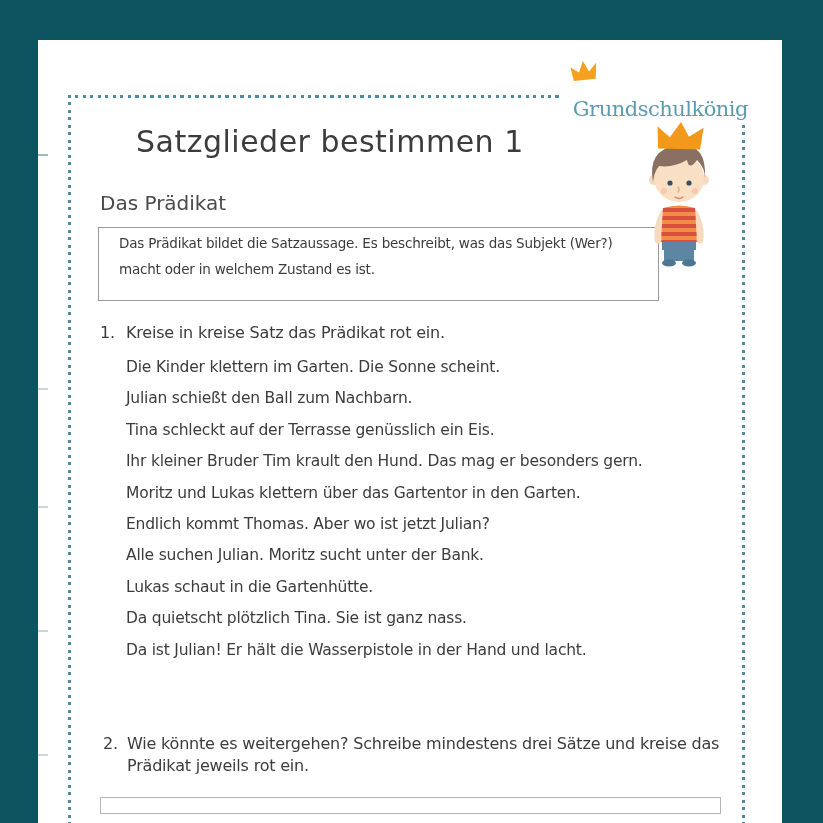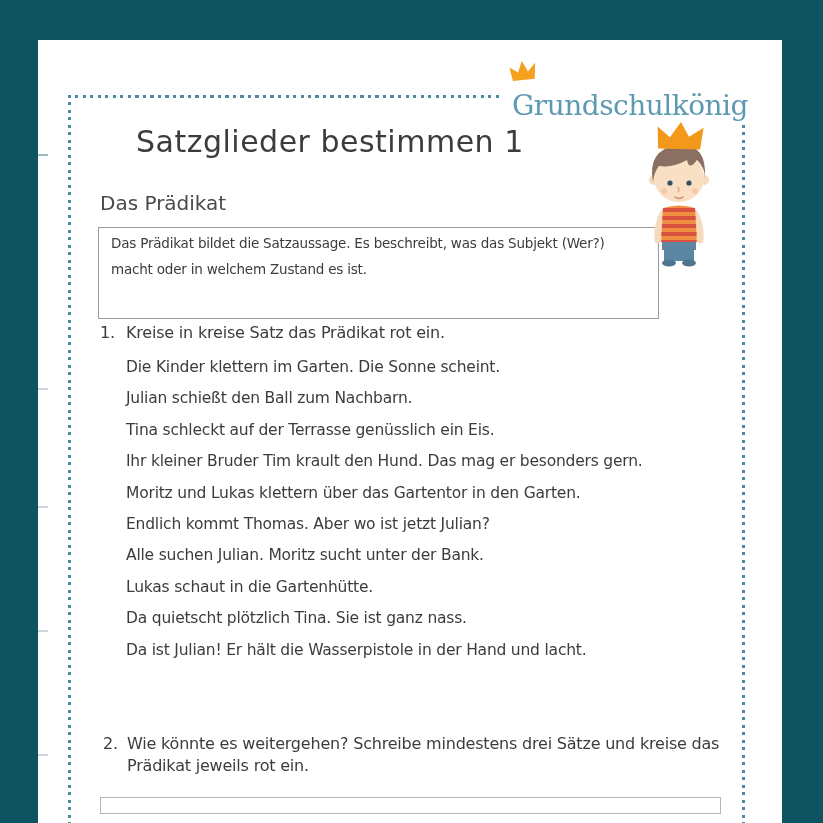--- a/index.html
+++ b/index.html
@@ -29,36 +29,36 @@
   .fold{position:absolute;left:0;width:10px;height:2px;background:#9dbac3;}
   .fold.faint{background:#c9d8dc;}
   
   .brand{
     position:absolute;top:28px;right:34px;height:52px;
     background:#ffffff;padding-left:10px;z-index:5;
     display:flex;align-items:flex-end;
   }
   .brand-text{
     font-family:"DejaVu Serif","Liberation Serif",serif;
-    font-size:28px;color:#5d9ab1;line-height:1;letter-spacing:-0.5px;
+    font-size:21px;color:#5d9ab1;line-height:1;letter-spacing:-0.5px;
   }
   .brand-crown{position:absolute;left:6px;top:-8px;}
   .title{
     position:absolute;left:62px;top:84px;
     font-size:30px;letter-spacing:0.5px;color:#3c3c3c;white-space:nowrap;margin-left:36px;
   }
   .subtitle{
     position:absolute;left:62px;top:151px;
     font-size:20px;color:#4a4a4a;white-space:nowrap;
   }
   .infobox{
-    position:absolute;left:60px;top:187px;width:561px;height:92px;
+    position:absolute;left:60px;top:187px;width:561px;height:74px;
     border:1px solid #9a9a9a;background:#fff;
     font-size:13.5px;letter-spacing:-0.2px;line-height:26px;
-    padding:2px 12px;box-sizing:border-box;white-space:nowrap;
+    padding:2px 20px;box-sizing:border-box;white-space:nowrap;
   }
   .u-red{
     text-decoration:underline;
     text-decoration-color:#e2614e;
     text-decoration-thickness:1.5px;
     text-underline-offset:3px;
   }
   .ex-header{position:absolute;font-size:16px;letter-spacing:-0.2px;white-space:nowrap;}
   .ex1-num{left:62px;top:283px;}
   .ex1-text{left:88px;top:283px;}

